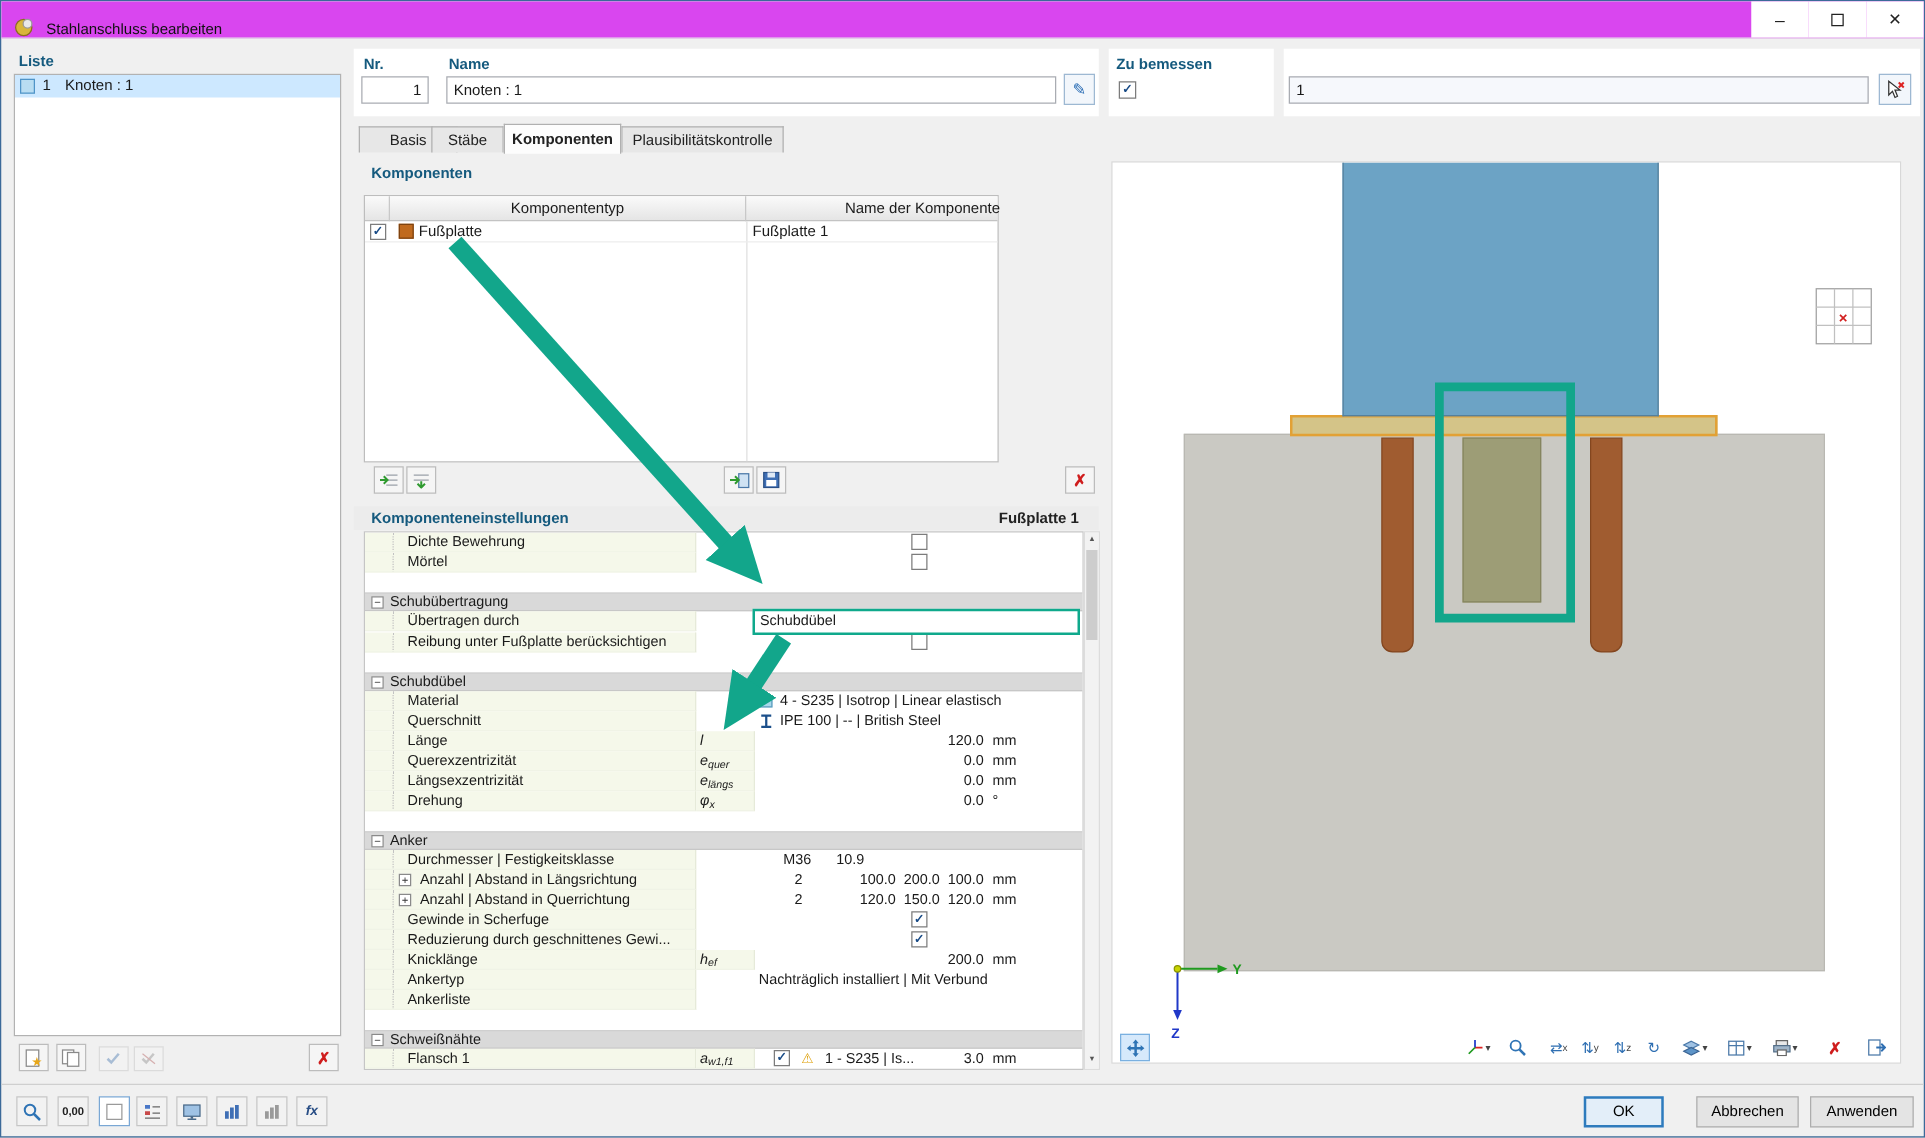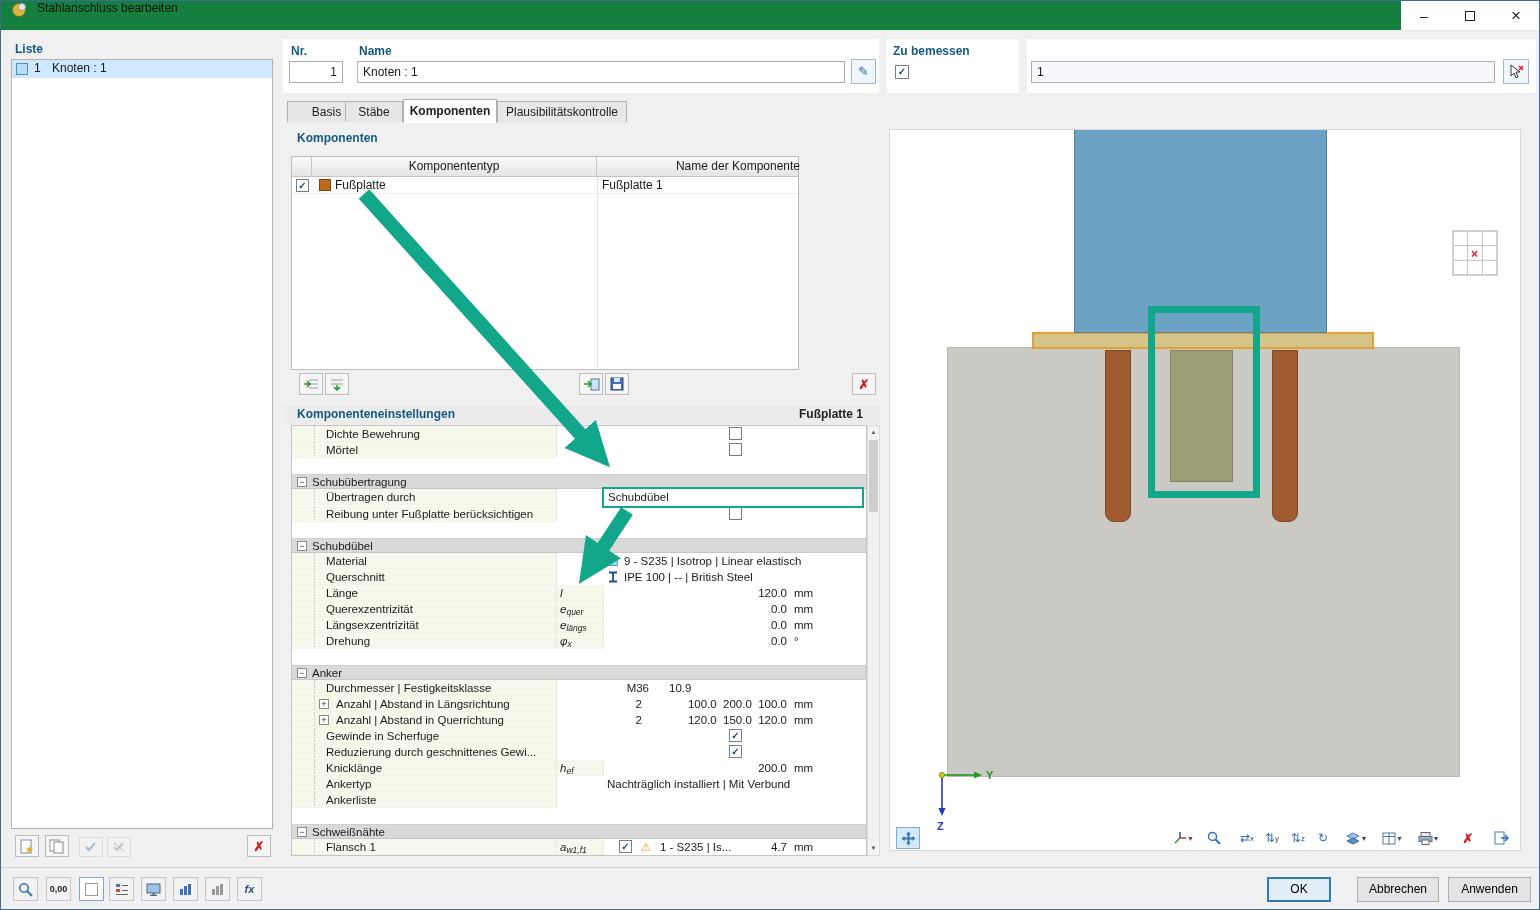--- a/index.html
+++ b/index.html
@@ -1,21 +1,21 @@
 <!DOCTYPE html>
 <html><head>
 <meta charset="utf-8">
 <style>
   *{margin:0;padding:0;box-sizing:border-box;font-family:"Liberation Sans",sans-serif}
   html,body{width:1540px;height:910px;overflow:hidden}
   body{font-size:12px;color:#1a1a1a;background:#777}
   .win{position:absolute;left:0;top:0;width:1540px;height:910px;background:#f0f0f0;border:1px solid #3c6a99;overflow:hidden}
 
   
-  .titlebar{position:absolute;left:0;top:0;right:0;height:30px;background:#15803d;display:flex;align-items:flex-start;border-bottom:1px solid #e8e8e8}
+  .titlebar{position:absolute;left:0;top:0;right:0;height:30px;background:#d946ef;display:flex;align-items:flex-end;border-bottom:1px solid #e8e8e8}
   .app-ico{margin-left:10px;width:17px;height:17px;flex:0 0 auto}
   .title-text{margin-left:9px;font-size:12px;color:#111}
   .tb-btns{margin-left:auto;display:flex;height:100%}
   .tb-btn{width:46px;height:100%;display:flex;align-items:center;justify-content:center;font-size:14px;color:#222;background:#fff;border:0;cursor:default}
   .maxbox{width:10px;height:10px;border:1px solid #222;display:inline-block}
 
   
   .grouplabel{position:absolute;color:#155a7e;font-weight:700;font-size:12px;white-space:nowrap}
   .panel{position:absolute;background:#fff}
   .field{position:absolute;background:#fff;border:1px solid #a9acb2;line-height:20px;padding:0 5px;white-space:nowrap;overflow:hidden}
@@ -262,21 +262,21 @@
       <span class="cb pgcheck"><span></span></span>
     </div>
 
     <div class="psec" style="top:112px">
       <span class="tbox" style="left:5px;top:2px"><span>−</span></span>
       <span class="plabel">Schubdübel</span>
     </div>
     <div class="prow" style="top:127px">
       <div class="pname"><span>Material</span></div>
       <span class="matswatch"></span>
-      <span class="pvaltext">9 - S235 | Isotrop | Linear elastisch</span>
+      <span class="pvaltext">4 - S235 | Isotrop | Linear elastisch</span>
     </div>
     <div class="prow" style="top:143px">
       <div class="pname"><span>Querschnitt</span></div>
       <svg style="position:absolute;left:315px;top:2px" width="12" height="12">
         <path d="M2 1.5 H10 M6 1.5 V10.5 M2 10.5 H10" stroke="#1b4f8a" stroke-width="1.8" fill="none"></path>
       </svg>
       <span class="pvaltext">IPE 100 | -- | British Steel</span>
     </div>
     <div class="prow" style="top:159px">
       <div class="pname"><span>Länge</span></div>
@@ -351,21 +351,21 @@
     <div class="psec" style="top:398px">
       <span class="tbox" style="left:5px;top:2px"><span>−</span></span>
       <span class="plabel">Schweißnähte</span>
     </div>
     <div class="prow" style="top:413px">
       <div class="pname"><span>Flansch 1</span></div>
       <div class="psym"><span>a</span><span class="sub">w1,f1</span></div>
       <span class="cb" style="position:absolute;left:327px;top:1px"><span>✓</span></span>
       <span class="warn">⚠</span>
       <span style="position:absolute;left:368px;line-height:16px;white-space:nowrap">1 - S235 | Is...</span>
-      <div class="pval">4.7</div>
+      <div class="pval">3.0</div>
       <div class="punit">mm</div>
     </div>
   </div>
 
   <div class="sbar">
     <div class="sarrow" style="top:0"><span>▲</span></div>
     <div class="sthumb"></div>
     <div class="sarrow" style="bottom:0"><span>▼</span></div>
   </div>
 

